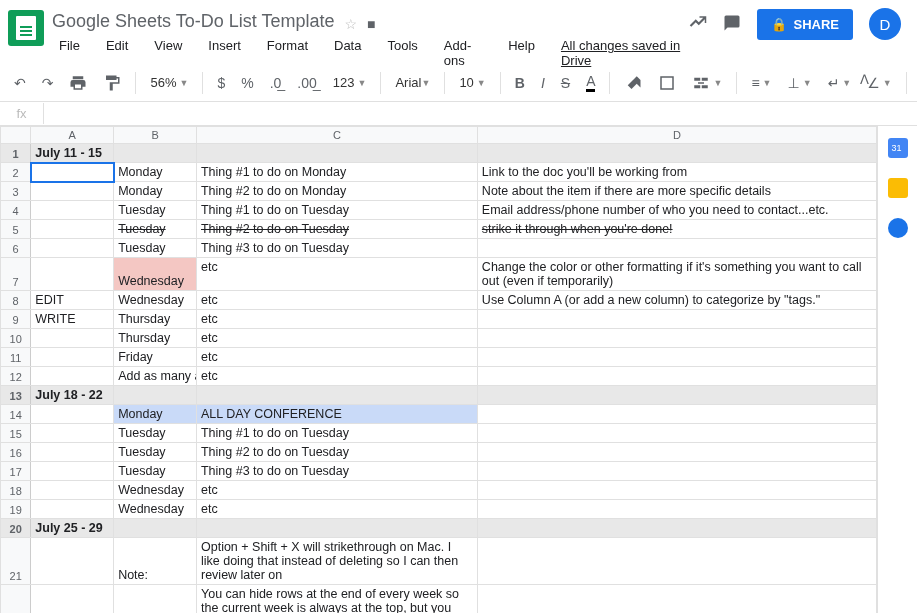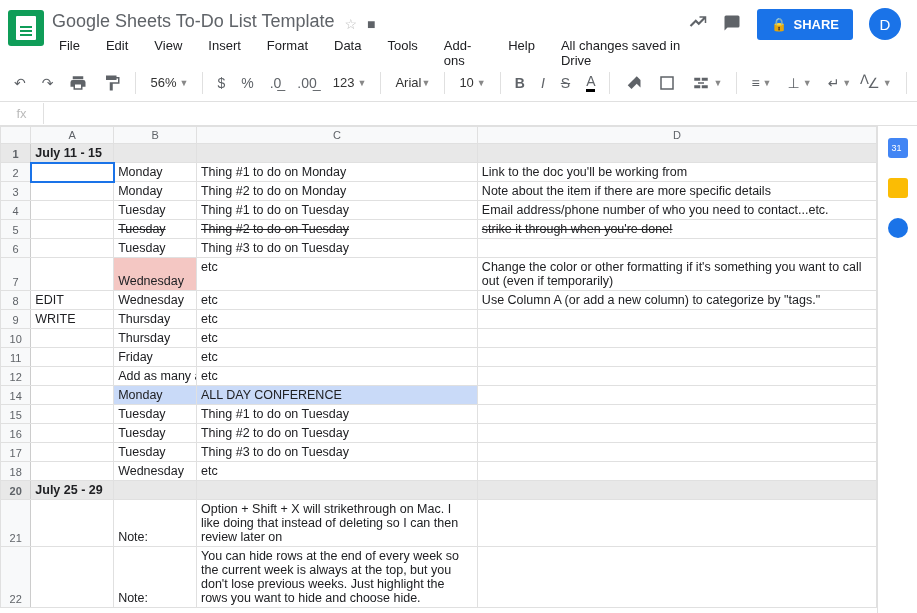--- a/index.html
+++ b/index.html
@@ -7,21 +7,21 @@
 .titlebar{display:flex;align-items:flex-start;padding:8px 8px 0 8px;height:64px}
 .logo{width:36px;height:36px;background:#0f9d58;border-radius:3px;display:flex;align-items:center;justify-content:center;margin-right:8px;margin-top:2px;position:relative}
 .logo::before{content:"";position:absolute;width:20px;height:24px;background:#fff;border-radius:1px}
 .logo::after{content:"";position:absolute;width:12px;height:2px;background:#0f9d58;top:16px;box-shadow:0 4px 0 #0f9d58,0 8px 0 #0f9d58}
 .title-area{flex:1}
 .doc-title{font-size:18px;color:#5f6368;display:flex;align-items:flex-end;gap:10px;height:24px}
 .star{color:#bbb;font-size:14px}
 .folder-icon{color:#5f6368;font-size:14px}
 .menubar{display:flex;gap:12px;margin-top:2px}
 .menubar span{padding:4px 7px;font-size:13px;color:#202124;cursor:pointer}
-.changes{color:#777;font-size:13px;padding:4px 7px}
+.changes{color:#777;text-decoration:underline;font-size:13px;padding:4px 7px}
 .title-right{display:flex;align-items:center;gap:16px;padding-right:8px}
 .title-right .ic{color:#5f6368;cursor:pointer}
 .share-btn{background:#1a73e8;color:#fff;padding:8px 14px;border-radius:3px;font-weight:bold;font-size:13px;display:flex;align-items:center;gap:6px;cursor:pointer}
 .avatar{width:32px;height:32px;border-radius:50%;background:#1a73e8;color:#fff;display:flex;align-items:center;justify-content:center;font-size:15px}
 .toolbar{display:flex;align-items:center;padding:4px 8px;border-bottom:1px solid #e0e0e0;height:38px;gap:4px}
 .tb{color:#5f6368;padding:4px 6px;cursor:pointer;font-size:14px;display:flex;align-items:center}
 .tb.sep{border-left:1px solid #e0e0e0;height:22px;padding:0;margin:0 4px}
 .tb.txt{font-size:13px;color:#333}
 .tb .dd{font-size:9px;margin-left:3px;color:#888}
 .fx-bar{display:flex;align-items:center;border-bottom:1px solid #e0e0e0;height:24px}
@@ -264,20 +264,27 @@
             <td class="col-c">etc</td>
             <td class="col-d"></td>
           </tr>
           <tr>
             <td class="rh">12</td>
             <td class="col-a"></td>
             <td class="col-b">Add as many as</td>
             <td class="col-c">etc</td>
             <td class="col-d"></td>
           </tr>
+          <tr class="hdr-row">
+            <td class="rh">13</td>
+            <td class="col-a">July 18 - 22</td>
+            <td class="col-b"></td>
+            <td class="col-c"></td>
+            <td class="col-d"></td>
+          </tr>
           <tr>
             <td class="rh">14</td>
             <td class="col-a"></td>
             <td class="col-b blue">Monday</td>
             <td class="col-c blue">ALL DAY CONFERENCE</td>
             <td class="col-d"></td>
           </tr>
           <tr>
             <td class="rh">15</td>
             <td class="col-a"></td>
@@ -294,20 +301,27 @@
           </tr>
           <tr>
             <td class="rh">17</td>
             <td class="col-a"></td>
             <td class="col-b">Tuesday</td>
             <td class="col-c">Thing #3 to do on Tuesday</td>
             <td class="col-d"></td>
           </tr>
           <tr>
             <td class="rh">18</td>
+            <td class="col-a"></td>
+            <td class="col-b">Wednesday</td>
+            <td class="col-c">etc</td>
+            <td class="col-d"></td>
+          </tr>
+          <tr>
+            <td class="rh">19</td>
             <td class="col-a"></td>
             <td class="col-b">Wednesday</td>
             <td class="col-c">etc</td>
             <td class="col-d"></td>
           </tr>
           <tr class="hdr-row">
             <td class="rh">20</td>
             <td class="col-a">July 25 - 29</td>
             <td class="col-b"></td>
             <td class="col-c"></td>

